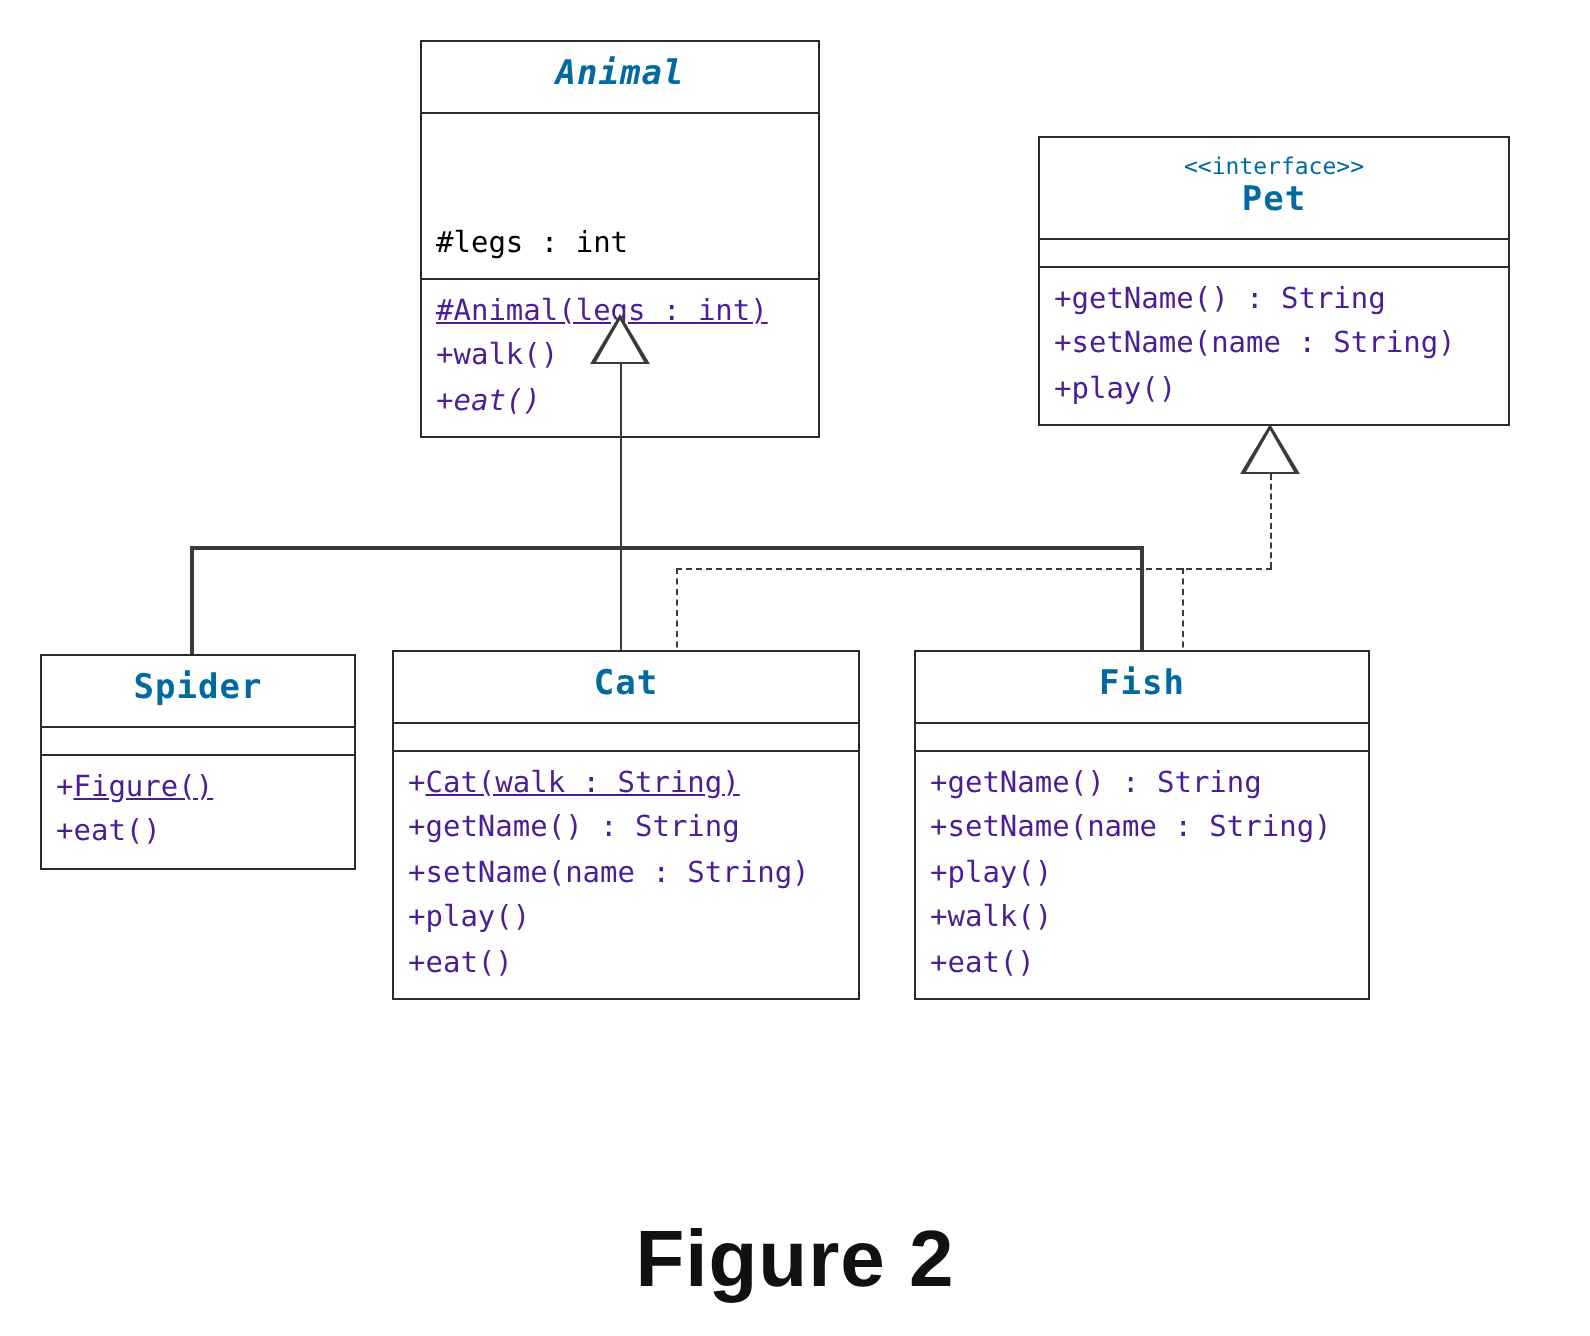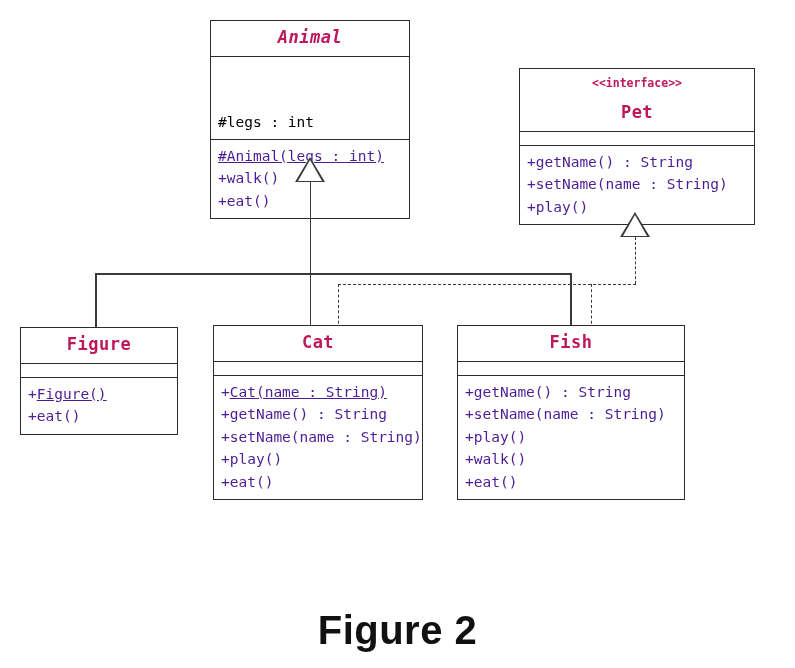--- a/index.html
+++ b/index.html
@@ -31,55 +31,56 @@
   }
   .compartment:last-child {
     border-bottom: none;
   }
   .cls-name {
     text-align: center;
     font-family: "DejaVu Sans Mono", monospace;
     font-weight: bold;
     font-size: 17px;
     letter-spacing: 0.5px;
-    color: #be185d;
+    color: #0369a1;
     padding: 7px 4px 8px 4px;
     line-height: 1.15;
   }
   .cls-name.abstract {
     font-style: italic;
   }
   .stereotype {
     display: block;
     font-size: 11.5px;
-    font-weight: bold;
+    font-weight: normal;
     font-style: normal;
     letter-spacing: 0px;
     line-height: 1.25;
-    margin-bottom: 13px;
+    margin-bottom: 1px;
   }
   .members {
     padding: 5px 0 6px 0;
   }
   .members.empty {
     padding: 0;
     height: 14px;
   }
   .member {
     font-family: "DejaVu Sans Mono", monospace;
     font-size: 14.5px;
     color: #4c1d95;
     line-height: 1.0;
     padding: 4px 2px 4px 7px;
     white-space: nowrap;
   }
   .member .u {
     text-decoration: underline;
   }
   .member .it {
+    font-style: italic;
   }
   .attr-row {
     font-family: "DejaVu Sans Mono", monospace;
     font-size: 14.5px;
     color: #000;
     padding: 9px 2px 9px 7px;
     white-space: nowrap;
     margin-top: 48px;
   }
 
@@ -191,36 +192,36 @@
       <div class="tri-inner"></div>
   </div>
   <div class="edge-dash v" style="left:635px; top:237px; height:47px;"></div>
 
   <div class="edge-dash h" style="left:338px; top:284px; width:298px;"></div>
   <div class="edge-dash v" style="left:338px; top:284px; height:45px;"></div>
   <div class="edge-dash v" style="left:591px; top:284px; height:45px;"></div>
 
   <div class="uml-class" id="box-spider" style="left:20px; top:327px; width:158px;">
     <div class="compartment">
-      <div class="cls-name">Figure</div>
+      <div class="cls-name">Spider</div>
     </div>
     <div class="compartment members empty"></div>
     <div class="compartment members">
       <div class="member"><span>+</span><span class="u">Figure()</span></div>
       <div class="member">+eat()</div>
     </div>
   </div>
 
-  <div class="uml-class" id="box-cat" style="left:196px; top:325px; width:210px;margin-left:17px;">
+  <div class="uml-class" id="box-cat" style="left:196px; top:325px; width:234px;">
     <div class="compartment">
       <div class="cls-name">Cat</div>
     </div>
     <div class="compartment members empty"></div>
     <div class="compartment members">
-      <div class="member"><span>+</span><span class="u">Cat(name : String)</span></div>
+      <div class="member"><span>+</span><span class="u">Cat(walk : String)</span></div>
       <div class="member">+getName() : String</div>
       <div class="member">+setName(name : String)</div>
       <div class="member">+play()</div>
       <div class="member">+eat()</div>
     </div>
   </div>
 
   <div class="uml-class" id="box-fish" style="left:457px; top:325px; width:228px;">
     <div class="compartment">
       <div class="cls-name">Fish</div>

